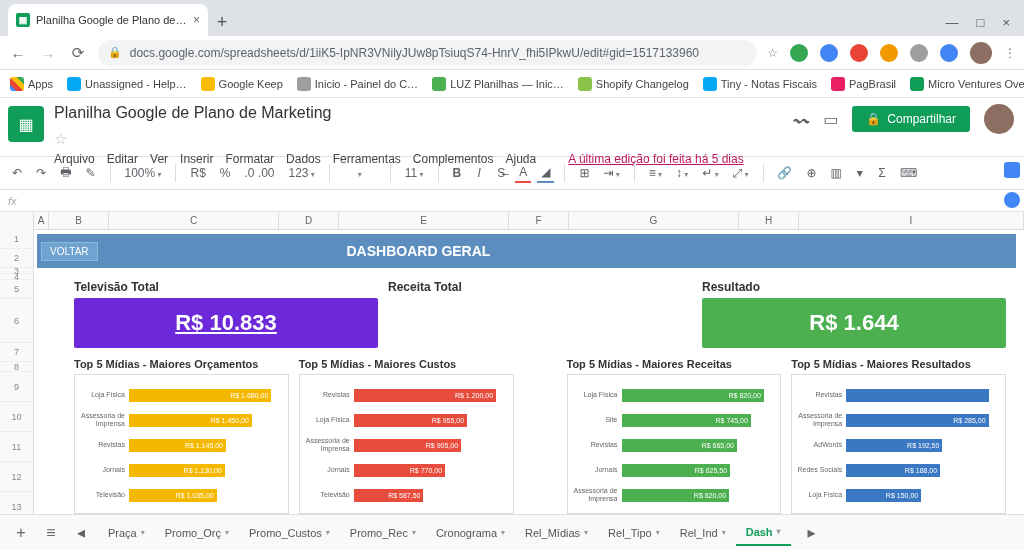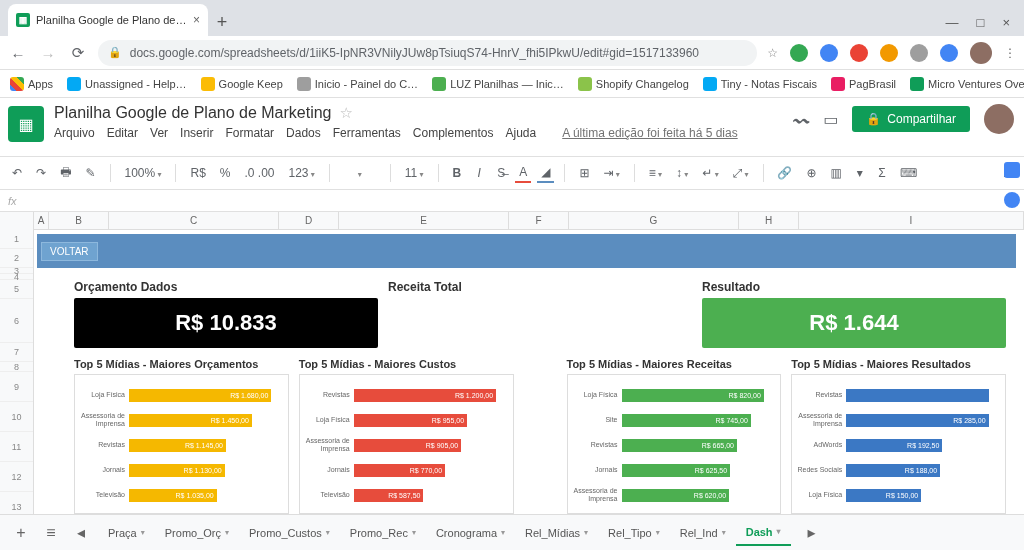--- a/index.html
+++ b/index.html
@@ -29,25 +29,25 @@
 
   .bookmarks { height: 28px; background: #fff; display: flex; align-items: center; padding: 0 10px; gap: 14px; border-bottom:1px solid #e0e0e0; font-size:11px; color:#444;}
   .bm { display:flex; align-items:center; gap:4px; white-space:nowrap;}
   .bm-ico{width:14px;height:14px;border-radius:3px;display:inline-block;}
   .apps-ico{background:linear-gradient(45deg,#4285f4 25%,#ea4335 25% 50%,#fbbc05 50% 75%,#34a853 75%);}
 
   
   .sheets-header { height: 58px; display:flex; align-items:flex-start; padding:6px 10px 0 8px; gap:10px;}
   .sheets-logo{width:36px;height:36px;background:#0f9d58;border-radius:4px;display:flex;align-items:center;justify-content:center;color:#fff;font-size:16px;margin-top:2px;}
   .sheets-title-col{flex:1;}
-  .sheets-title-row{display:flex;align-items:flex-start;gap:8px;}
+  .sheets-title-row{display:flex;align-items:flex-start;gap:8px;flex-direction:column;}
   .doc-title{font-size:16px;color:#333;}
   .star{color:#bbb;font-size:15px;}
   .menus{display:flex;gap:12px;font-size:12px;color:#444;margin-top:4px;align-items:center;text-align:right;}
-  .menus .last-edit{color:#737373;text-decoration:underline;margin-left:14px;}
+  .menus .last-edit{color:#be185d;text-decoration:underline;margin-left:20px;}
   .header-right{display:flex;align-items:center;gap:14px;}
   .hr-icon{color:#5f6368;font-size:16px;}
   .share-btn{background:#0f9d58;color:#fff;padding:6px 14px;border-radius:3px;font-size:12px;display:flex;align-items:center;gap:6px;}
   .avatar2{width:30px;height:30px;border-radius:50%;background:#8d6e63;}
 
   .toolbar{height:34px;border-top:1px solid #e0e0e0;border-bottom:1px solid #e0e0e0;display:flex;align-items:center;padding:0 8px;gap:6px;color:#5f6368;font-size:12px;}
   .tb-sep{width:1px;height:18px;background:#ddd;margin:0 4px;}
   .tb-btn{padding:2px 4px;min-width:16px;text-align:center;}
   .tb-dd::after{content:" ▾";font-size:8px;color:#888;}
   .tb-right{margin-left:auto;}
@@ -65,21 +65,21 @@
 
   .content{flex:1;padding-top:18px;overflow:hidden;}
   .dash-header{background:#5b8dbf;height:34px;margin:4px 8px 0 3px;display:flex;align-items:center;position:relative;}
   .voltar{background:#6fa3d0;color:#fff;font-size:10px;padding:3px 8px;border:1px solid #8db8dd;margin-left:4px;}
   .dash-title{color:#fff;font-weight:bold;font-size:14px;position:absolute;left:50%;transform:translateX(-180px);}
 
   .cards{display:flex;gap:10px;padding:12px 18px 0 40px;}
   .card{flex:1;}
   .card-label{font-weight:bold;font-size:12px;margin-bottom:4px;}
   .card-val{color:#fff;font-weight:bold;font-size:22px;text-align:center;padding:12px 0;border-radius:2px;}
-  .c-yellow{background:#000000;} .c-red{background:#e74c3c;} .c-green{background:#4caf50;} .c-green2{background:#4caf50;}
+  .c-yellow{background:#6d28d9;text-decoration:underline;} .c-red{background:#e74c3c;} .c-green{background:#4caf50;} .c-green2{background:#4caf50;}
 
   .charts{display:flex;gap:10px;padding:10px 18px 0 40px;}
   .chart{flex:1;border:1px solid #ddd;padding:6px 4px 4px 4px;}
   .chart-title-wrap{font-weight:bold;font-size:11px;margin-bottom:4px;}
   .bar-row{display:flex;align-items:center;height:22px;margin:3px 0;}
   .bar-label{width:50px;font-size:7px;color:#666;text-align:right;padding-right:4px;line-height:1.1;}
   .bar-track{flex:1;position:relative;height:13px;}
   .bar{height:100%;position:relative;}
   .bar-val{position:absolute;right:3px;top:0;font-size:7px;color:#fff;line-height:13px;}
   .by{background:#f5b800;} .br{background:#e74c3c;} .bg{background:#4caf50;} .bb{background:#3b78c4;}
@@ -274,25 +274,26 @@
     <div class="row-h med">11</div>
     <div class="row-h med">12</div>
     <div class="row-h med">13</div>
     <div class="row-h med">14</div>
 
   </div>
 
   <div class="content">
     <div class="dash-header">
       <span class="voltar">VOLTAR</span>
+      <span class="dash-title">DASHBOARD GERAL</span>
     </div>
 
     <div class="cards" id="cards">
         <div class="card">
-          <div class="card-label">Orçamento Dados</div>
+          <div class="card-label">Televisão Total</div>
           <div class="card-val c-yellow">R$ 10.833</div>
         </div>
         <div class="card">
           <div class="card-label">Receita Total</div>
         </div>
         <div class="card">
           <div class="card-label">Resultado</div>
           <div class="card-val c-green2">R$ 1.644</div>
         </div>
       </div>

